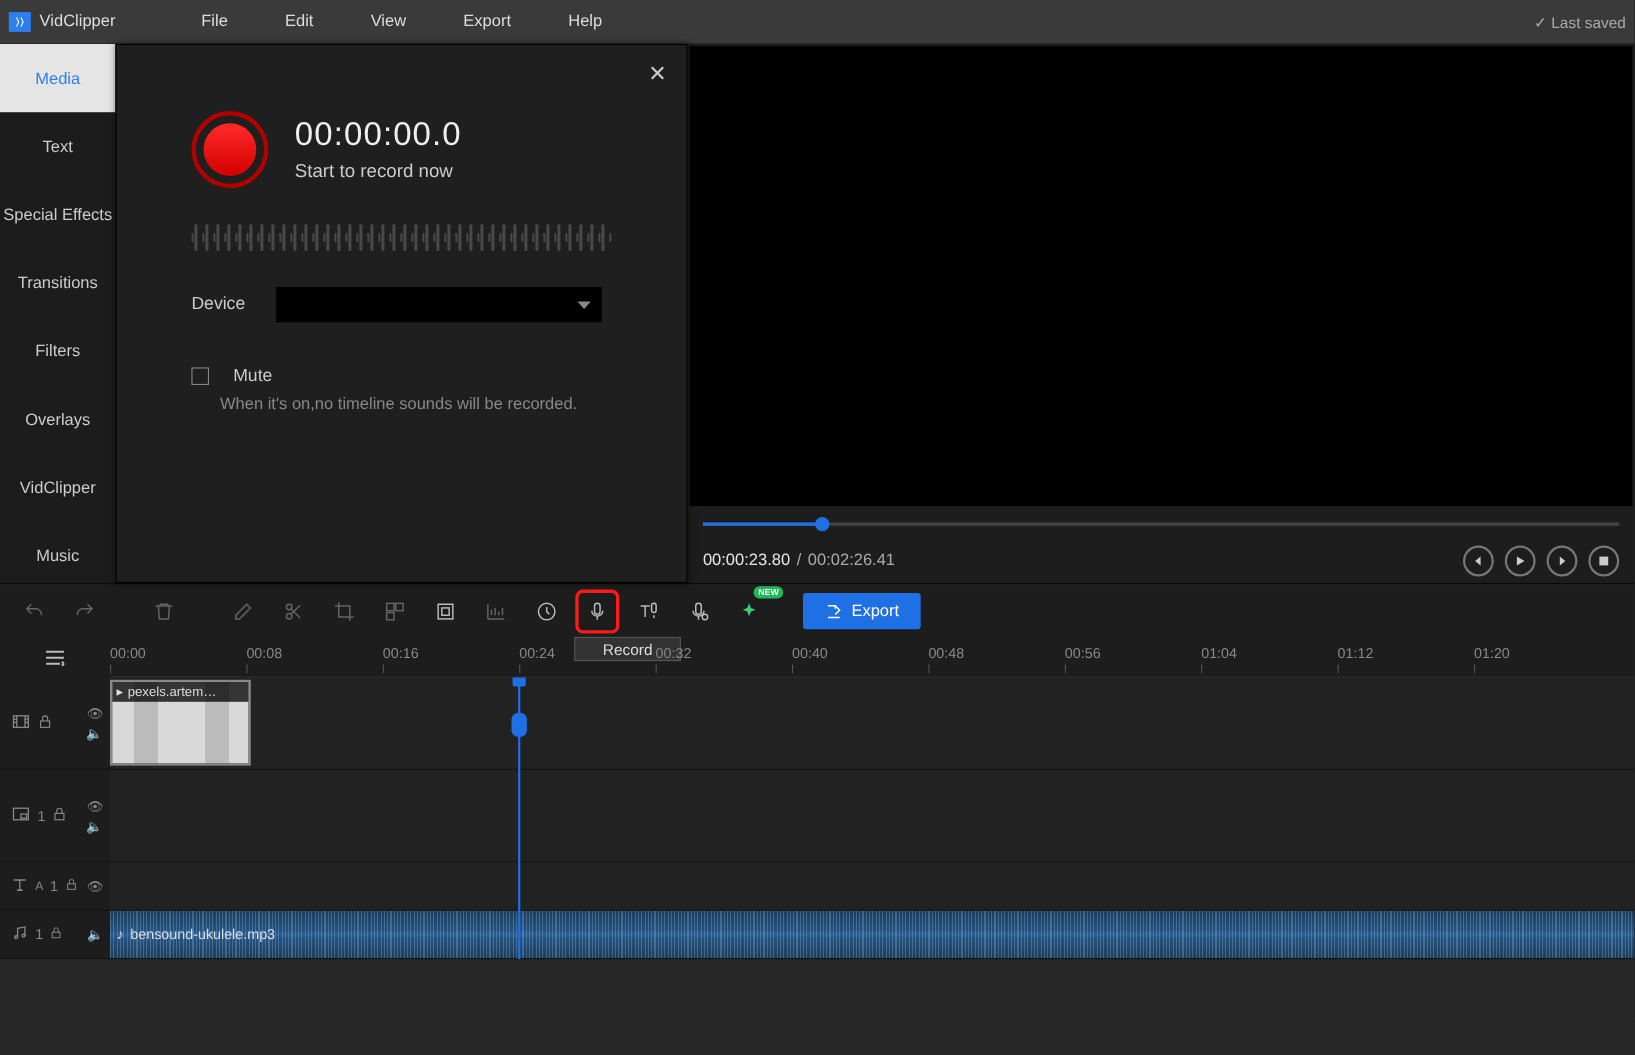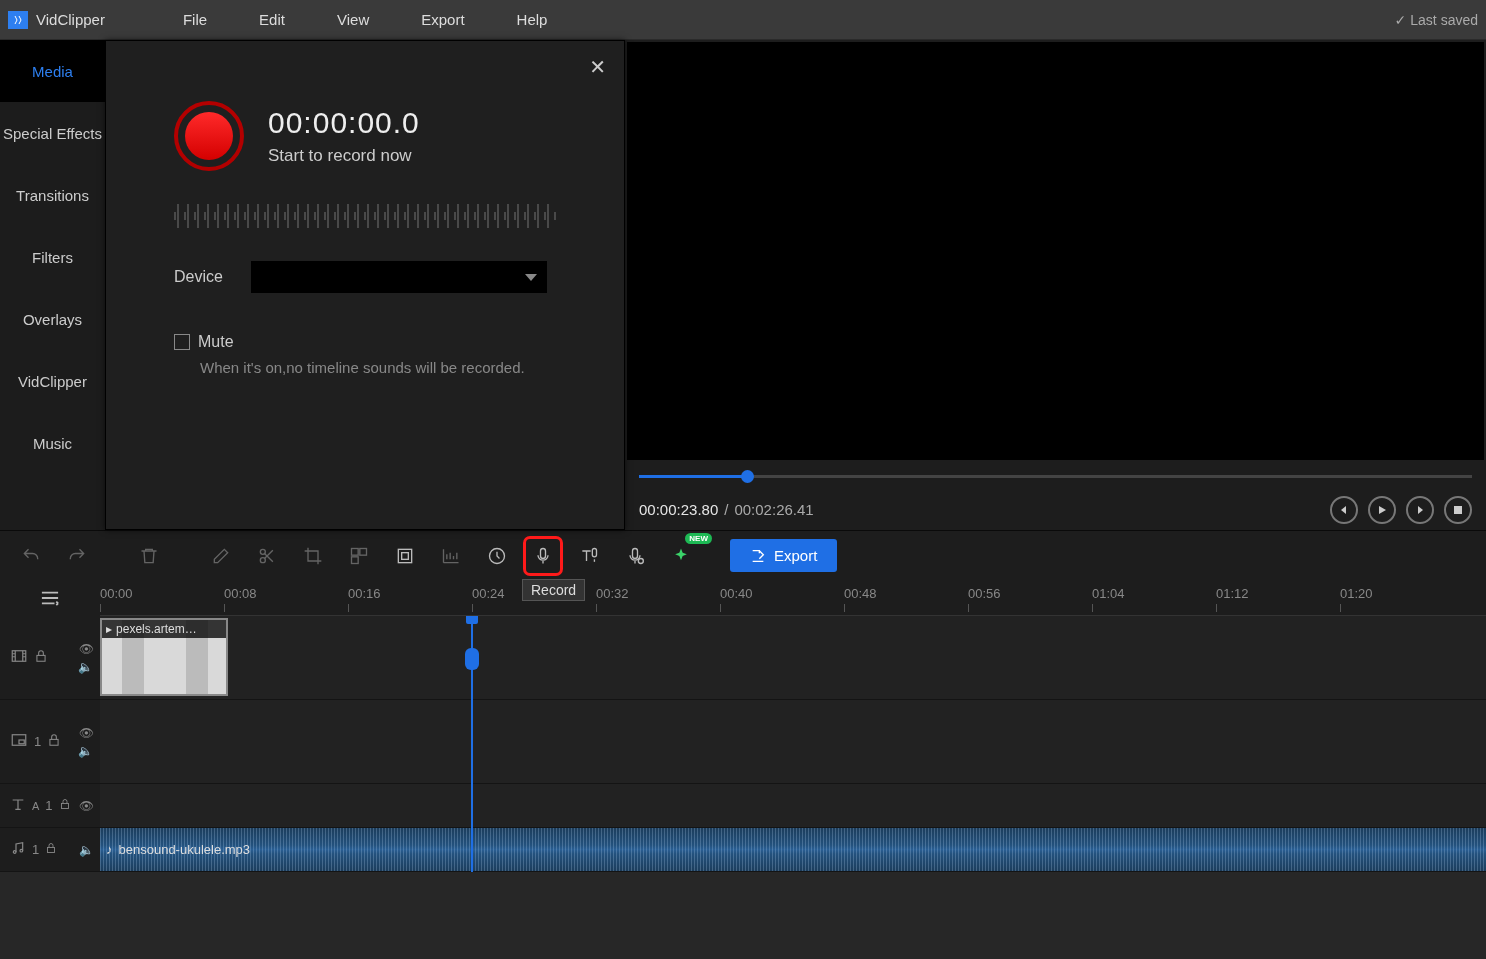--- a/index.html
+++ b/index.html
@@ -11,37 +11,37 @@
 .app-logo svg { width: 12px; height: 12px; }
 .app-name { font-size: 15px; color: #ddd; margin-right: 52px; }
 .menu-item { font-size: 15px; color: #ddd; padding: 0 26px; cursor: pointer; }
 .spacer { flex: 1; }
 .saved { font-size: 14px; color: #aaa; display:flex; align-items:center; gap:4px; }
 
 
 .upper { height: 490px; display: flex; background: #1f1f1f; }
 .sidebar { width: 105px; background: #1c1c1c; }
 .side-tab { height: 62px; display: flex; align-items: center; justify-content: center; font-size: 15px; color: #ccc; cursor: pointer; }
-.side-tab.active { color: #2D7FF0; background: #000000; }
+.side-tab.active { color: #2D7FF0; background: #e5e5e5; }
 
 
 .dialog { position: relative; width: 520px; background: #1f1f1f; border: 1px solid #000; box-shadow: 0 0 6px rgba(0,0,0,.6); padding: 20px 28px 40px 28px; }
 .dialog-close { position: absolute; top: 14px; right: 18px; color: #ccc; font-size: 20px; cursor: pointer; }
 .rec-row { display:flex; align-items:center; gap:24px; margin-top: 40px; margin-bottom: 30px; margin-left: 40px; }
 .rec-btn { width: 70px; height: 70px; border-radius: 50%; border: 4px solid #b30000; background:#1f1f1f; display:flex;align-items:center;justify-content:center; cursor:pointer; }
 .rec-btn-inner { width: 48px; height: 48px; border-radius: 50%; background: linear-gradient(180deg,#ff2a2a,#d40000); }
 .rec-time { font-size: 30px; color: #eee; letter-spacing: 1px; }
 .rec-sub { font-size: 17px; color: #ccc; margin-top: 6px; }
 .waveform { height: 30px; margin: 20px 40px 30px 40px; background-image: repeating-linear-gradient(90deg,#666 0 2px,transparent 2px 10px),repeating-linear-gradient(90deg,transparent 0 3px,#666 3px 5px,transparent 5px 10px); background-size: 10px 8px, 10px 24px; background-position: 0 11px, 0 3px; background-repeat: repeat-x; opacity:.6; }
 .device-row { display:flex; align-items:center; gap:28px; margin: 24px 0 40px 40px; }
 .device-label { font-size:16px; color:#ccc; }
 .device-select { width: 296px; height: 32px; background:#000; border:none; position:relative; }
 .device-select:after { content:""; position:absolute; right:10px; top:13px; border-left:6px solid transparent; border-right:6px solid transparent; border-top:7px solid #888; }
 .mute-row { margin-left:40px; }
-.mute-check { display:flex; align-items:center; gap:8px; font-size:16px; color:#ccc; }
+.mute-check { display:flex; align-items:center; gap:22px; font-size:16px; color:#ccc; }
 .checkbox { width:16px; height:16px; border:1px solid #888; background:#1f1f1f; }
 .mute-desc { font-size:15px; color:#888; margin-left:26px; margin-top:8px; }
 
 
 .preview-pane { flex:1; background:#1d1d1d; display:flex; flex-direction:column; }
 .preview-video { flex:1; background:#000; margin:2px 2px 0 2px; position:relative; }
 .preview-ctrl { height: 70px; padding: 0 14px; display:flex; flex-direction:column; justify-content:center; }
 .prog-track { height:3px; background:#444; position:relative; margin: 8px 0 18px 0; }
 .prog-fill { position:absolute; left:0; top:0; bottom:0; background:#1F6FE5; width:13%; }
 .prog-knob { position:absolute; top:-5px; width:13px; height:13px; border-radius:50%; background:#1F6FE5; left: calc(13% - 6px); }
@@ -55,21 +55,21 @@
 
 
 .toolbar { height:50px; background:#1d1d1d; border-top:1px solid #0a0a0a; display:flex; align-items:center; padding:0 14px; gap:12px; }
 .tbtn { width:34px; height:34px; display:flex; align-items:center; justify-content:center; cursor:pointer; color:#bbb; position:relative; }
 .tbtn.dim { opacity:.45; }
 .tbtn svg { stroke:#bbb; fill:none; stroke-width:1.6; }
 .tbtn.hl { outline: 3px solid #ff1a1a; outline-offset: 0; border-radius:4px; }
 .tsep { width:14px; }
 .new-badge { position:absolute; top:-6px; right:-14px; background:#1db954; color:#fff; font-size:8px; padding:1px 4px; border-radius:6px; font-weight:bold; }
 .export-btn { margin-left: 20px; background:#1F6FE5; color:#fff; border:none; padding: 8px 20px; font-size:15px; border-radius:3px; display:flex; align-items:center; gap:8px; cursor:pointer; }
-.tooltip { position:absolute; top: 40px; left:-4px; background:#333; border:1px solid #555; color:#ddd; font-size:14px; padding:2px 8px; white-space:nowrap;text-align:right; }
+.tooltip { position:absolute; top: 40px; left:-4px; background:#333; border:1px solid #555; color:#ddd; font-size:14px; padding:2px 25px; white-space:nowrap;text-align:right; }
 
 
 .timeline { flex:1; background:#1d1d1d; display:flex; flex-direction:column; }
 .ruler-row { height:36px; display:flex; }
 .track-head { width:100px; display:flex; align-items:center; justify-content:center; color:#bbb; }
 .ruler { flex:1; position:relative; font-size:13px; color:#888; }
 .ruler-tick { position:absolute; top:6px; }
 .ruler-tick:after { content:""; position:absolute; left:0; top:18px; width:1px; height:8px; background:#555; }
 .ruler-line { position:absolute; left:0; right:0; bottom:0; height:1px; background:#333; }
 .playhead { position:absolute; top:0; bottom:0; width:2px; background:#1F6FE5; z-index:5; }
@@ -110,20 +110,21 @@
   <div class="saved">
     <span>✓</span>
     <span>Last saved</span>
   </div>
 </div>
 
 <div class="upper">
 
   <div class="sidebar">
     <div class="side-tab active">Media</div>
+    <div class="side-tab">Text</div>
     <div class="side-tab">Special Effects</div>
     <div class="side-tab">Transitions</div>
     <div class="side-tab">Filters</div>
     <div class="side-tab">Overlays</div>
     <div class="side-tab">VidClipper</div>
     <div class="side-tab">Music</div>
   </div>
 
   <div class="dialog">
     <div class="dialog-close">✕</div>

